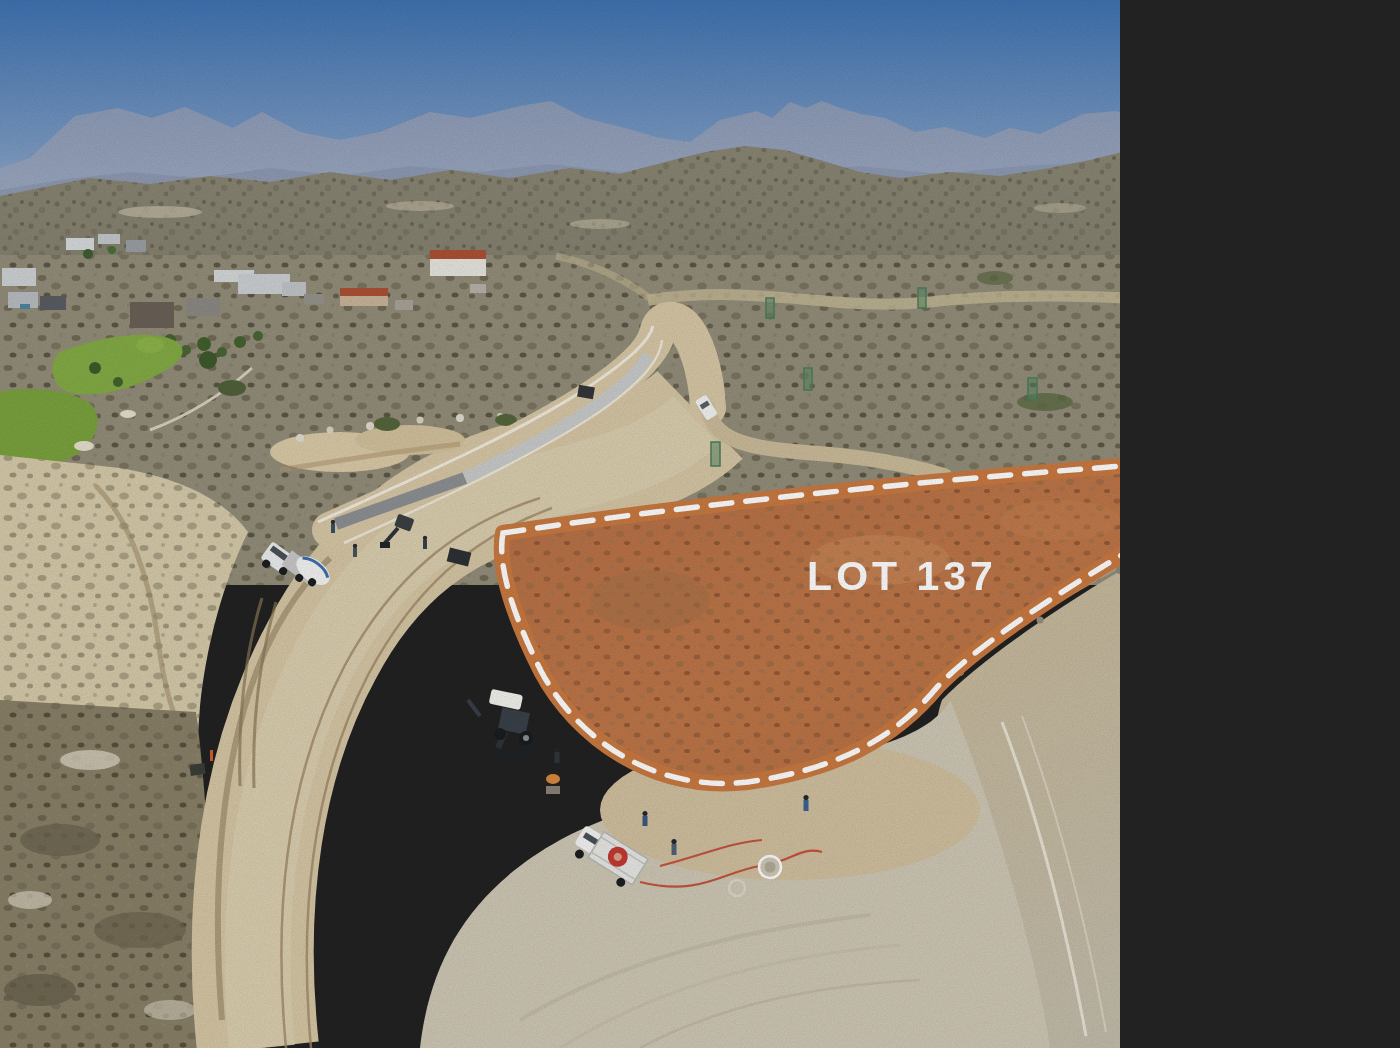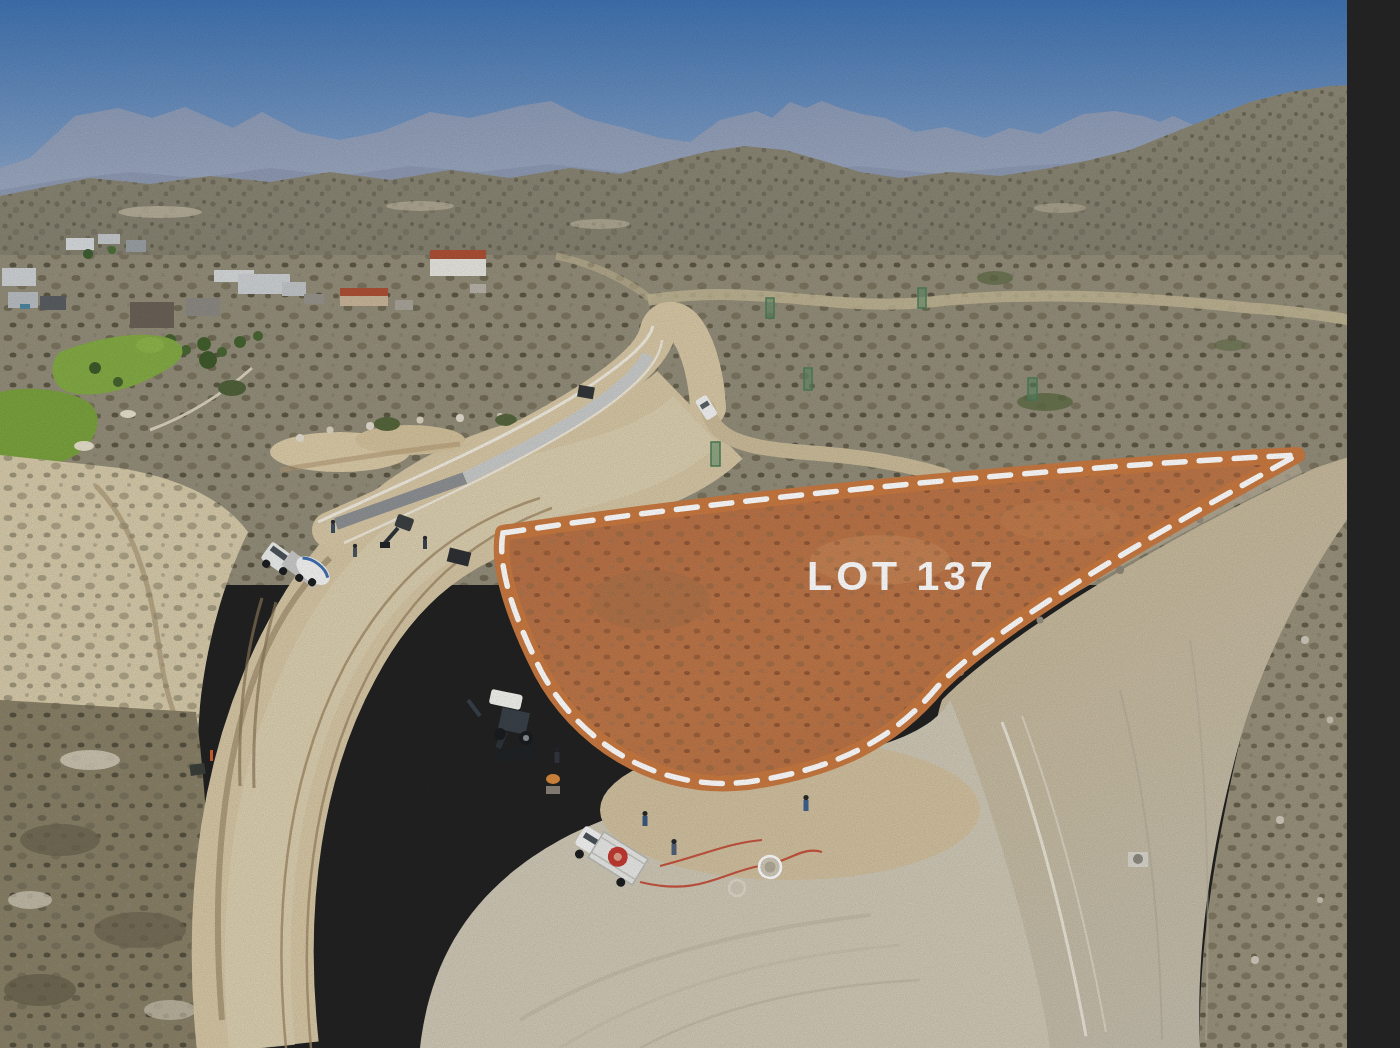--- a/index.html
+++ b/index.html
@@ -1,16 +1,16 @@
 <!DOCTYPE html>
 <html><head>
 <meta charset="utf-8">
 <style>
   html,body{margin:0;padding:0;background:#222;}
-  .stage{position:relative;width:1347px;height:1048px;overflow:hidden;
+  .stage{position:relative;width:1120px;height:1048px;overflow:hidden;
          font-family:"Liberation Sans", sans-serif;}
   svg{display:block;}
   .lot-label{font-family:"Liberation Sans", sans-serif;font-weight:700;
              letter-spacing:4px;font-size:41px;}
 </style>
 </head>
 <body>
 
 <div class="stage">
 <svg width="1400" height="1048" viewBox="0 0 1400 1048" xmlns="http://www.w3.org/2000/svg">

